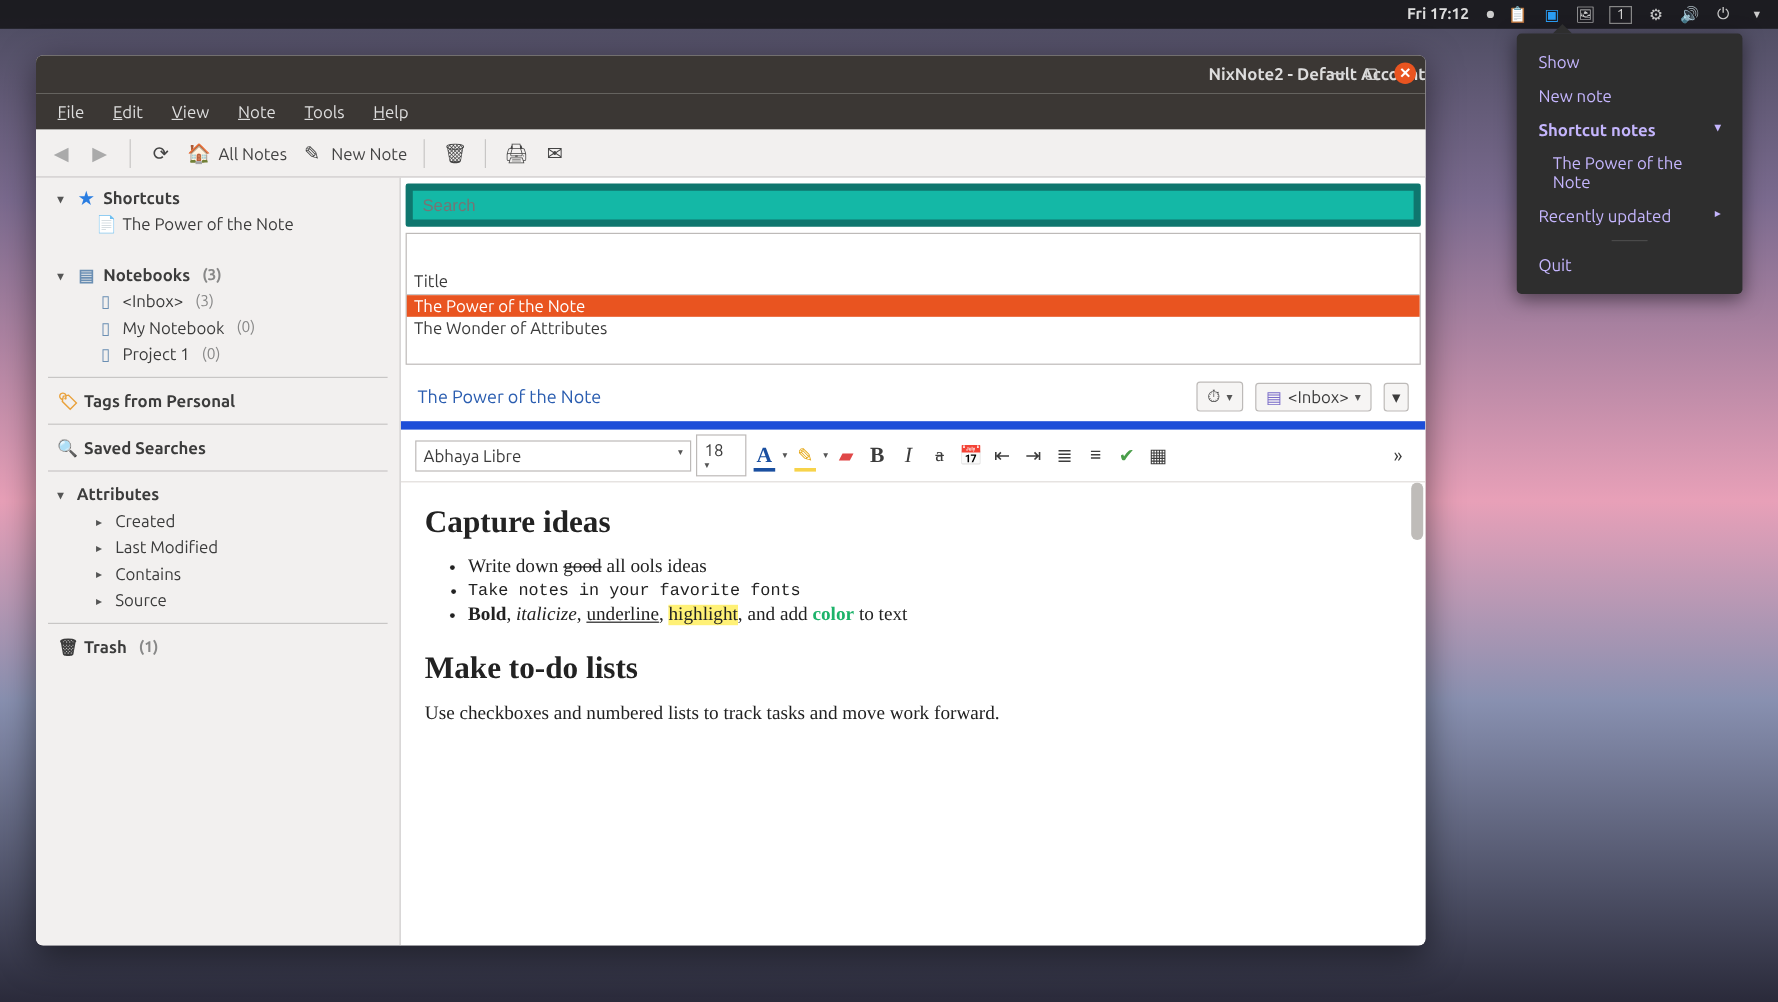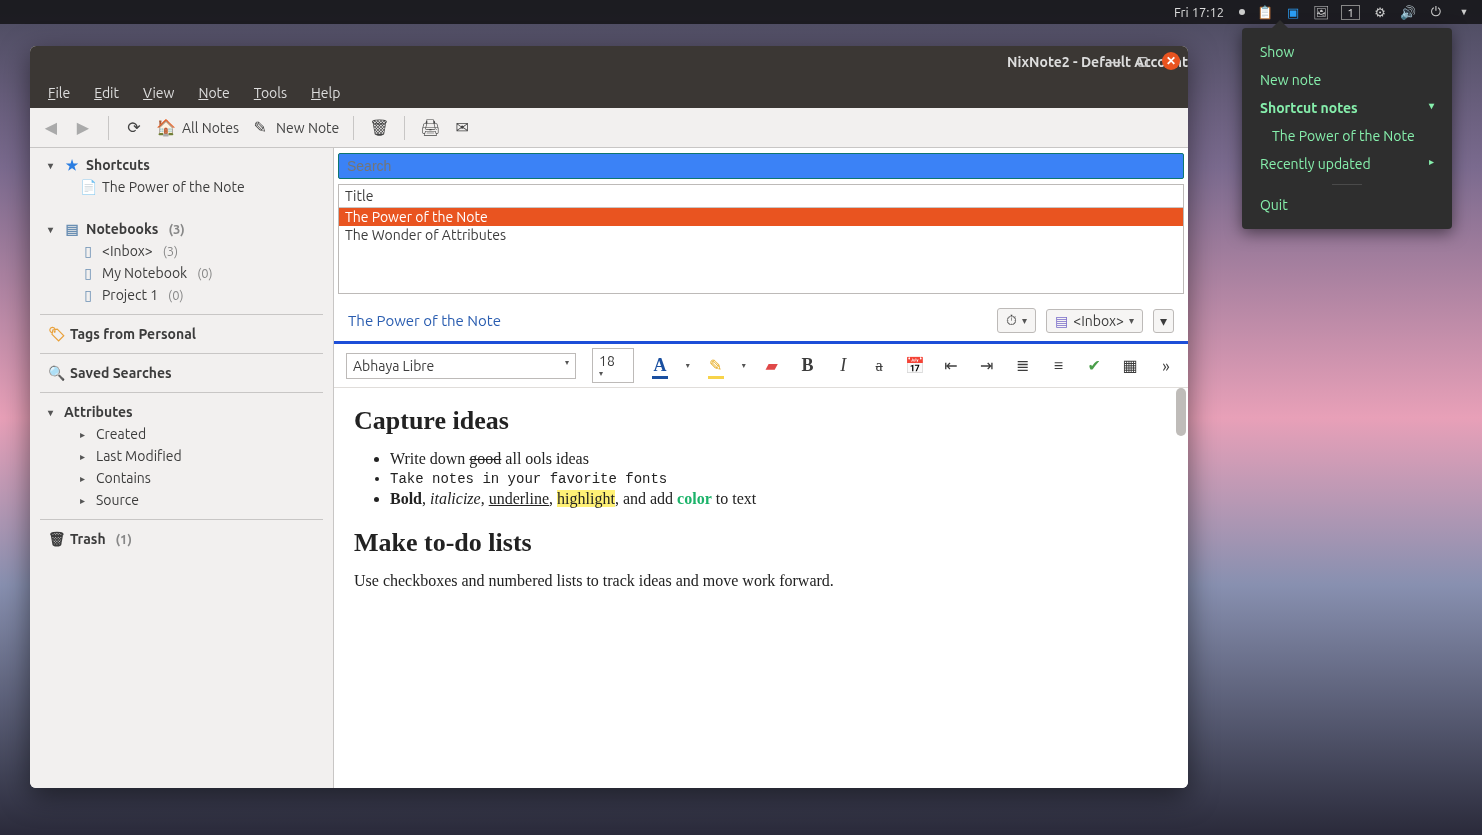--- a/index.html
+++ b/index.html
@@ -21,32 +21,32 @@
     height: 24px;
     background: rgba(20,20,22,0.85);
     color: #ddd;
     display: flex;
     justify-content: flex-end;
     align-items: center;
     padding: 0 10px;
     gap: 12px;
     font-size: 13px;
   }
-  .topbar .clock { font-weight: normal; }
+  .topbar .clock { font-weight: bold; }
   .topbar .tray-icon { width:16px; height:16px; display:inline-flex; align-items:center; justify-content:center; color:#ccc; }
   .topbar .tray-box { border:1px solid #888; padding:0 5px; font-size:12px; }
   .topbar .dot { width:6px; height:6px; border-radius:50%; background:#ccc; display:inline-block; margin-left:3px;}
   
   .tray-menu {
     position: absolute;
     top: 28px;
     right: 30px;
-    width: 210px;
+    width: 188px;
     background: #2e2e2e;
-    color: #86efac;
+    color: #c4b5fd;
     border-radius: 4px;
     box-shadow: 0 4px 16px rgba(0,0,0,0.5);
     padding: 10px 0;
     font-size: 14px;
   }
   .tray-menu::before {
     content:"";
     position:absolute;
     top:-8px; left:30px;
     border:8px solid transparent;
@@ -140,33 +140,33 @@
   .main {
     flex:1;
     display:flex;
     flex-direction:column;
     background:#fff;
     overflow:hidden;
   }
   .search-row { padding:5px 4px;}
   .search-row input {
     width:100%;
-    border:1px solid #0f766e;
+    border:6px solid #0f766e;
     border-radius:2px;
     padding:4px 8px;
     font-size:14px;
-    background:#3b82f6;
+    background:#14b8a6;
   }
   .notelist {
     border:1px solid #bdbab8;
     margin:0 4px 6px 4px;
     background:#fff;
     min-height:110px;
   }
-  .notelist .colhead { border-bottom:1px solid #c8c6c5; padding:3px 6px; font-size:14px; }
+  .notelist .colhead { border-bottom:1px solid #c8c6c5; padding:3px 6px; font-size:14px;margin-top:28px; }
   .notelist .row { padding:1px 6px; font-size:14px; }
   .notelist .row.selected { background:#e95420; color:#fff; }
 
   .note-head {
     display:flex;
     align-items:center;
     padding:8px 14px;
     gap:10px;
   }
   .note-title {
@@ -182,23 +182,23 @@
     align-items:center;
     gap:5px;
     background:#f6f5f4;
   }
   .chip .tri { font-size:10px; color:#555;}
   .note-head .more { border:1px solid #bdbab8; border-radius:3px; padding:3px 6px; background:#f6f5f4;}
 
   .fmt-toolbar {
     display:flex;
     align-items:center;
-    gap:16px;
+    gap:4px;
     padding:4px 12px;
-    border-top:3px solid #1d4ed8;
+    border-top:7px solid #1d4ed8;
     border-bottom:1px solid #e0ddda;
   }
   .fmt-toolbar select, .fmt-toolbar .sel {
     border:1px solid #bdbab8;
     background:#fff;
     padding:4px 6px;
     font-size:14px;
   }
   .fmt-toolbar .fbtn { width:22px; height:22px; display:inline-flex; align-items:center; justify-content:center; font-size:16px;}
   .fmt-toolbar .fbtn.bold { font-weight:bold; font-family:serif; font-size:18px;}
@@ -447,17 +447,17 @@
         <ul>
           <li>
             <span>Write down </span><span class="strike">good</span><span> all ools ideas</span>
           </li>
           <li class="mono">Take notes in your favorite fonts</li>
           <li>
             <b>Bold</b><span>, </span><i>italicize</i><span>, </span><span class="ul">underline</span><span>, </span><span class="hl">highlight</span><span>, and add </span><span class="clr">color</span><span> to text</span>
           </li>
         </ul>
         <h2>Make to-do lists</h2>
-        <p>Use checkboxes and numbered lists to track ideas and move work forward.</p>
+        <p>Use checkboxes and numbered lists to track tasks and move work forward.</p>
       </div>
     </div>
   </div>
 </div>
 
 </body></html>

